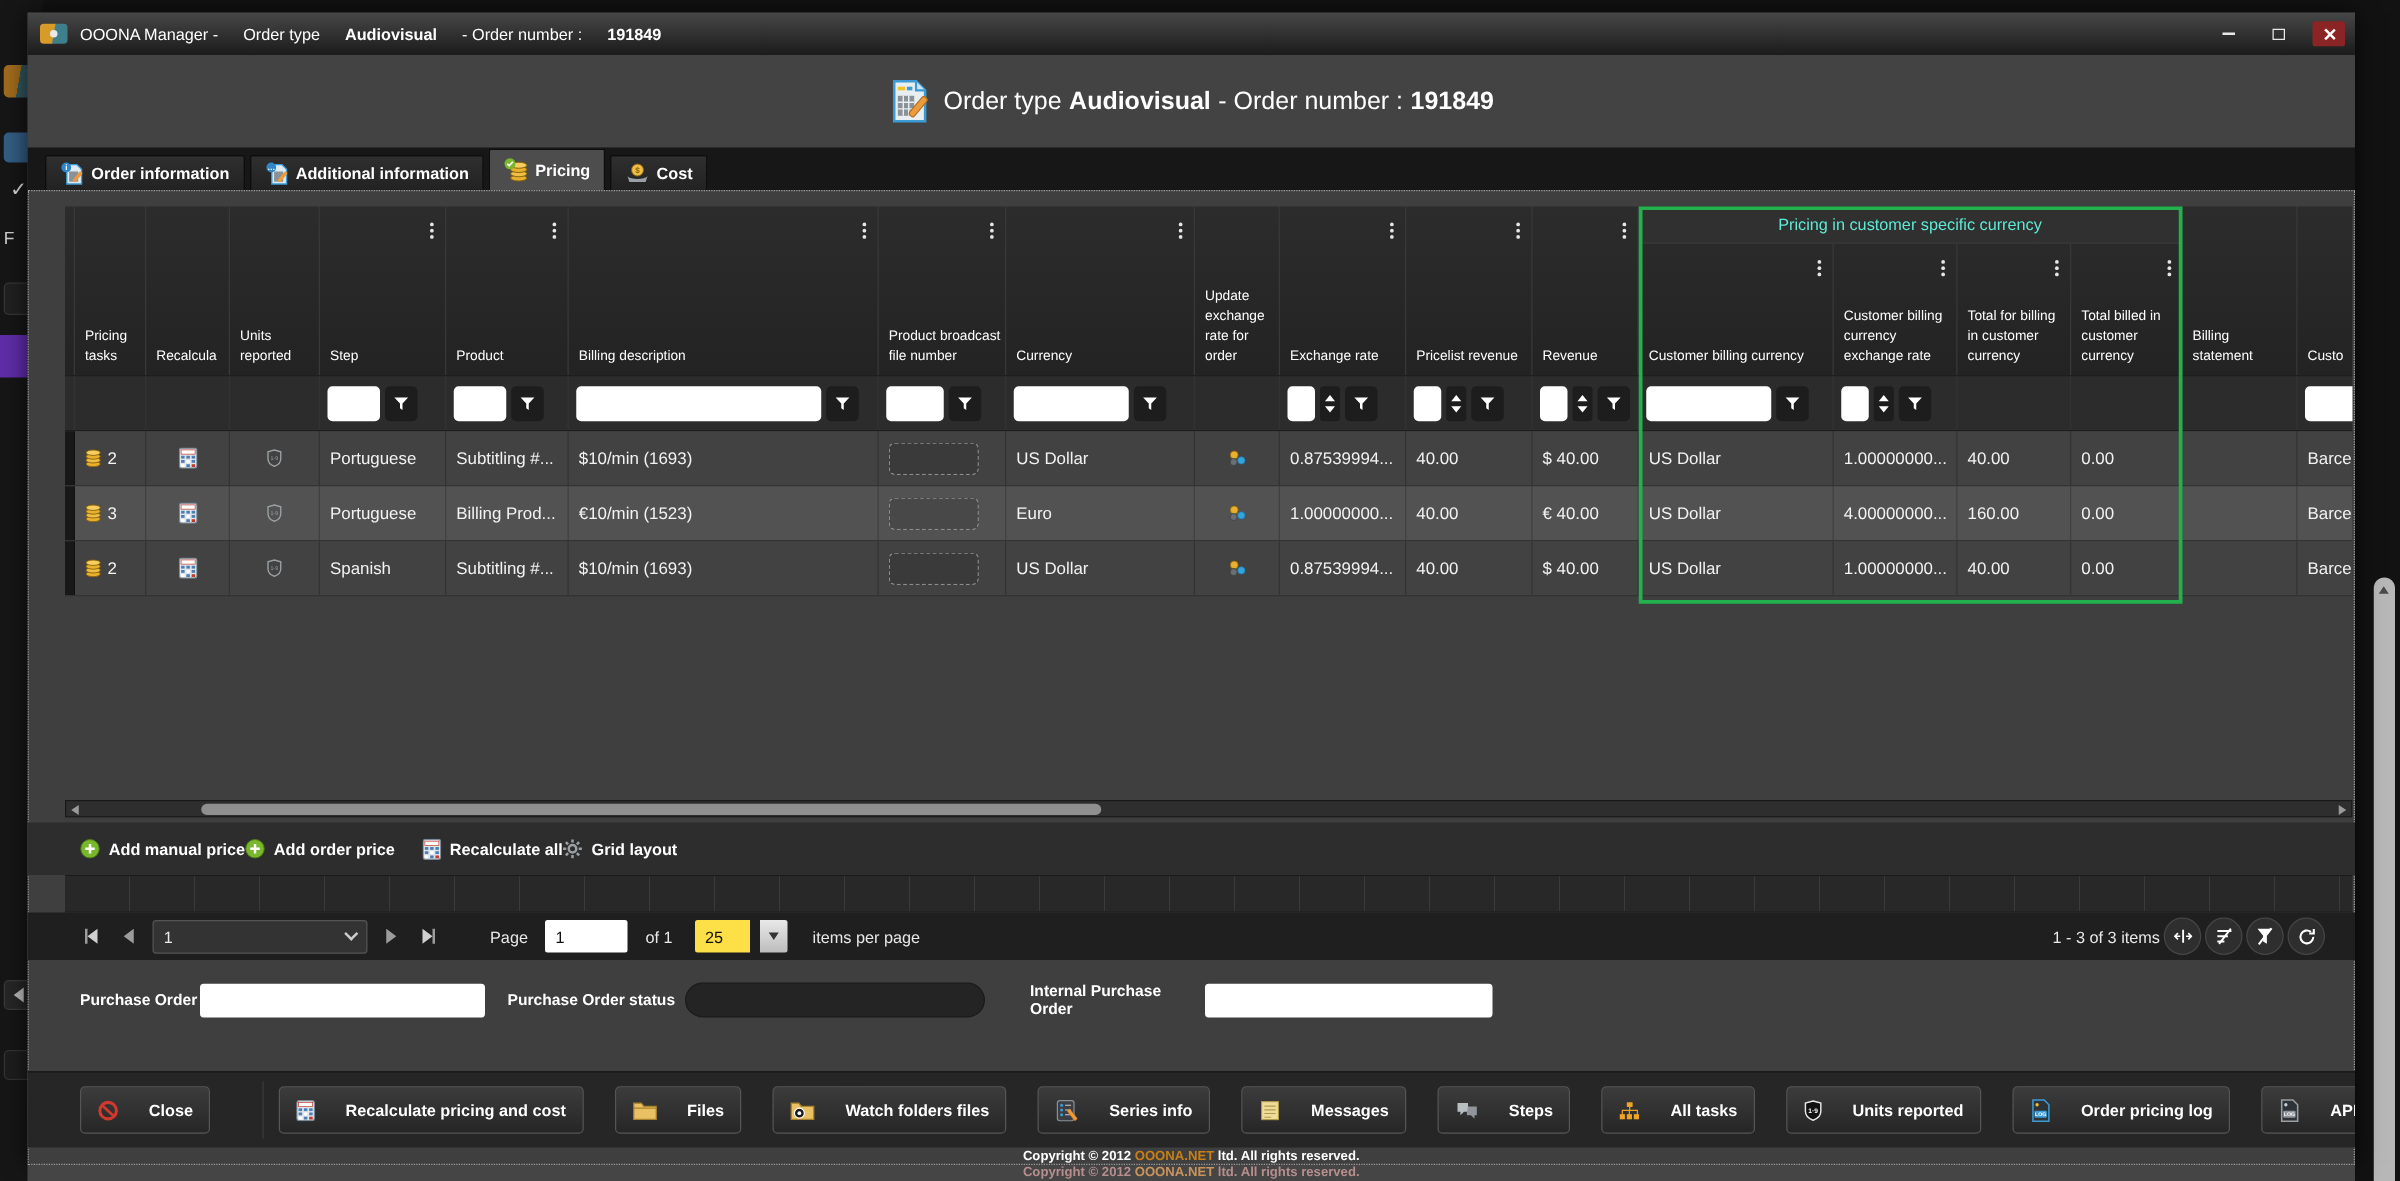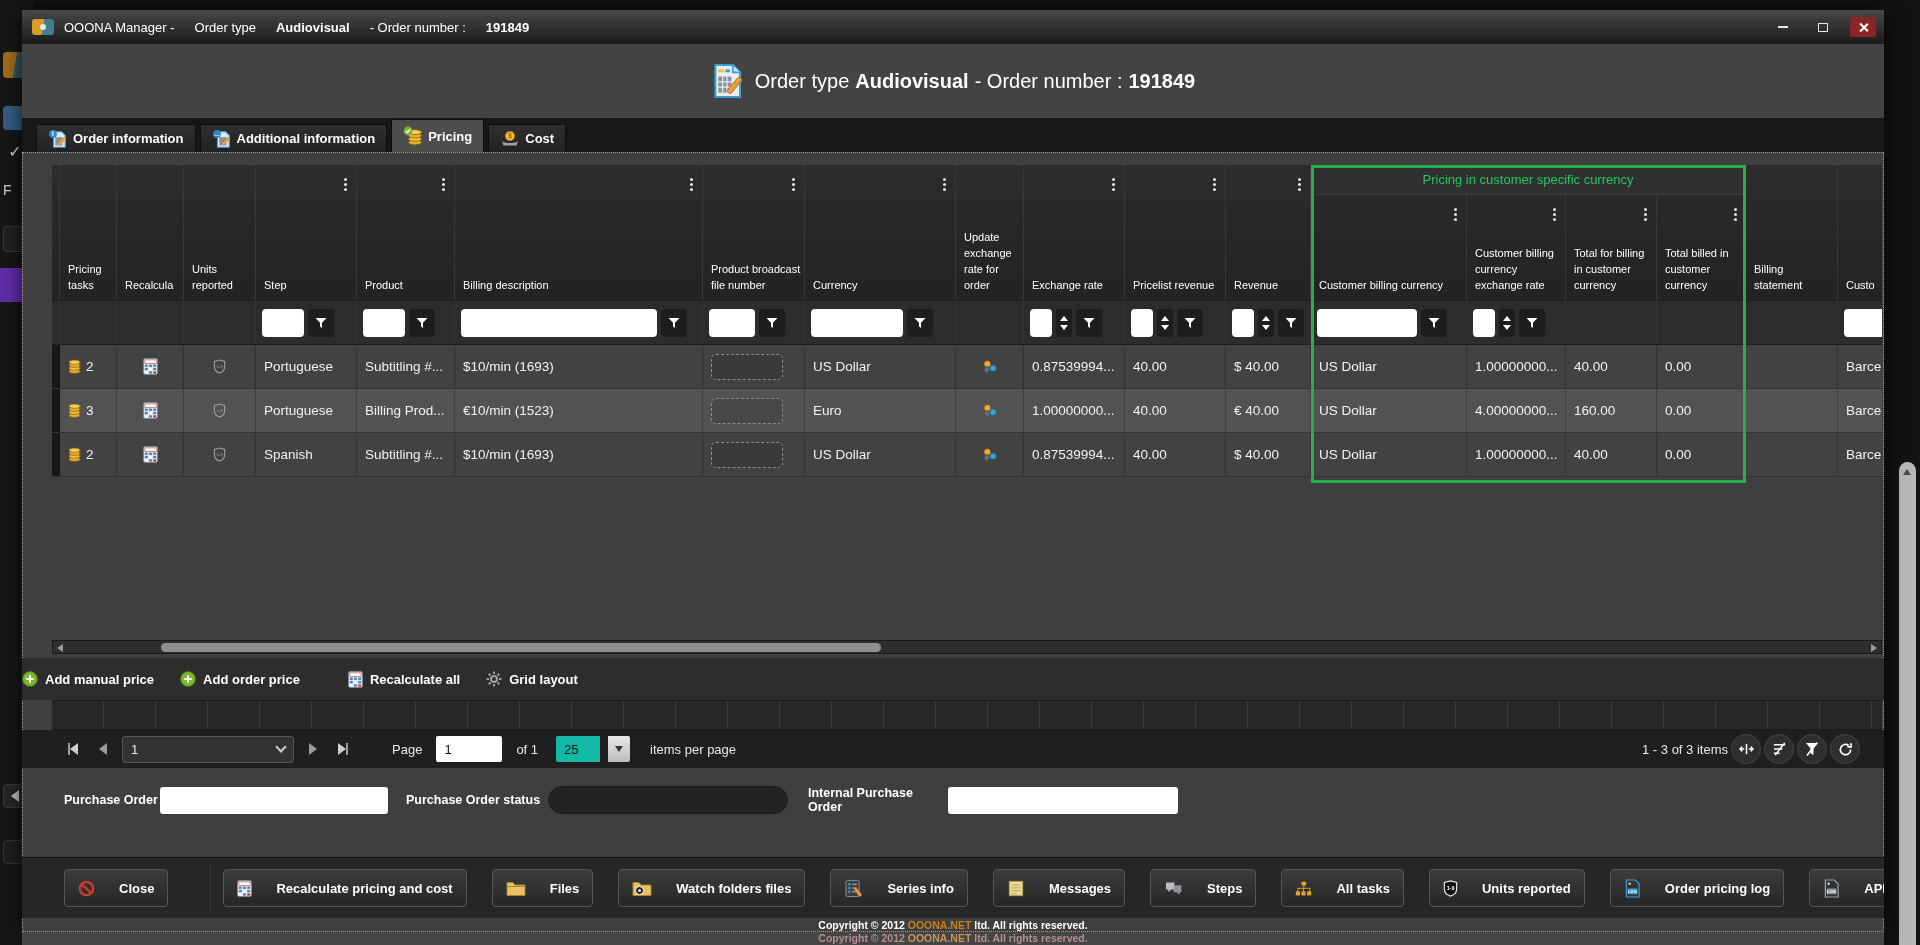--- a/index.html
+++ b/index.html
@@ -54,21 +54,21 @@
   .cw0{width:8px}.cw1{width:57px}.cw2{width:67px}.cw3{width:72px}.cw4{width:101px}.cw5{width:98px}
   .cw6{width:248px}.cw7{width:102px}.cw8{width:151px}.cw9{width:68px}.cw10{width:101px}.cw11{width:101px}
   .cw12{width:85px}.cw13{width:156px}.cw14{width:99px}.cw15{width:91px}.cw16{width:89px}.cw17{width:92px}
   .cw18{width:136px}.cwg{width:435px}
   .ghead { display:flex; height:135px; background:linear-gradient(#2c2c2c,#232323); }
   .hc { flex:0 0 auto; position:relative; border-right:1px solid #383838; }
   .hc .lbl { position:absolute; left:8px; right:3px; bottom:7px; color:#fff; font-size:11px; line-height:16px; overflow:hidden; }
   .kebab { position:absolute; top:13px; right:9px; width:3px; height:3px; border-radius:50%;
     background:#e6e6e6; box-shadow:0 5px 0 #e6e6e6, 0 10px 0 #e6e6e6; cursor:pointer; }
   .hgroup { flex:0 0 auto; display:flex; flex-direction:column; border-right:1px solid #383838; }
-  .gtitle { height:30px; line-height:30px; text-align:center; color:#22c55e; font-size:13px;
+  .gtitle { height:30px; line-height:30px; text-align:center; color:#5eead4; font-size:13px;
     background:#303030; border-bottom:1px solid #3a3a3a; }
   .gcols { display:flex; flex:1; }
   .gcols .hc:last-child { border-right:none; }
 
   .gfilter { display:flex; height:45px; background:#2c2c2c; border-top:1px solid #1e1e1e; border-bottom:1px solid #1e1e1e; }
   .fc { flex:0 0 auto; display:flex; align-items:center; gap:4px; padding-left:6px; border-right:1px solid #333; }
   .f-input { height:28px; background:#fff; border:none; border-radius:4px; padding:0 5px; font-size:12px; }
   .f-btn { width:26px; height:28px; background:#1d1d1d; border-radius:4px; display:flex;
     align-items:center; justify-content:center; cursor:pointer; flex:0 0 auto; }
   .f-spin { width:16px; height:28px; background:#1d1d1d; border-radius:3px; display:flex; flex-direction:column;
@@ -89,40 +89,40 @@
     border:3px solid #22b14c; pointer-events:none; z-index:5; }
 
   #hscroll { position:absolute; left:0; bottom:0; width:1830px; height:14px; background:#2e2e2e; border:1px solid #191919; }
   #hscroll .thumb { position:absolute; left:108px; top:2px; width:720px; height:9px; background:#8f8f8f; border-radius:5px; cursor:pointer; }
   .hs-arrow { position:absolute; top:3px; width:0; height:0; border-top:4px solid transparent; border-bottom:4px solid transparent; cursor:pointer; }
   .hs-left { left:4px; border-right:6px solid #9a9a9a; }
   .hs-right { right:4px; border-left:6px solid #9a9a9a; }
 
   
   #toolbar { position:absolute; left:0; top:648px; width:100%; height:42px; background:#2d2d2d;
-    display:flex; align-items:center; gap:26px; }
+    display:flex; align-items:center; padding-left:42px; }
   .tool-item { display:flex; align-items:center; gap:7px; color:#fff; font-size:13px; font-weight:600; cursor:pointer; }
 
   #footer-strip { position:absolute; left:30px; top:690px; width:1830px; height:30px;
     background:repeating-linear-gradient(90deg,#282828 0 51px,#3b3b3b 51px 52px);
     border-top:1px solid #1b1b1b; border-bottom:1px solid #1b1b1b; }
 
   #pager { position:absolute; left:0; top:720px; width:100%; height:38px; background:#1f1f1f;
     display:flex; align-items:center; padding:0 24px 0 40px; gap:8px; color:#e8e8e8; font-size:13px; }
   .pg-btn { width:22px; height:22px; display:flex; align-items:center; justify-content:center; cursor:pointer; }
   .tri-r { width:0; height:0; border-top:6px solid transparent; border-bottom:6px solid transparent; border-left:8px solid #9c9c9c; }
   .tri-l { width:0; height:0; border-top:6px solid transparent; border-bottom:6px solid transparent; border-right:8px solid #9c9c9c; }
   .bar-v { width:2.5px; height:12px; background:#9c9c9c; }
   #page-selector { width:172px; height:27px; background:#333; border:1px solid #555; border-radius:3px;
     display:flex; align-items:center; padding:0 8px; cursor:pointer; }
   .chev { width:8px; height:8px; border-right:2px solid #ccc; border-bottom:2px solid #ccc;
     transform:rotate(45deg); margin-left:auto; margin-top:-4px; }
   #page-input { width:66px; height:26px; border:none; border-radius:2px; background:#fff; color:#111;
     font-size:13px; padding:0 8px; margin:0 6px; }
-  #pagesize-box { width:44px; height:26px; background:#14b8a6; color:#111; border-radius:2px 0 0 2px;
+  #pagesize-box { width:44px; height:26px; background:#fde047; color:#111; border-radius:2px 0 0 2px;
     display:flex; align-items:center; padding-left:8px; font-size:13px; margin-left:10px; }
   #pagesize-arrow { width:22px; height:26px; background:linear-gradient(#e8e8e8,#bdbdbd); border-radius:0 2px 2px 0;
     display:flex; align-items:center; justify-content:center; cursor:pointer; }
   #pagesize-arrow .dn { width:0; height:0; border-left:4px solid transparent; border-right:4px solid transparent; border-top:6px solid #333; }
   #pager-right { margin-left:auto; display:flex; align-items:center; gap:3px; }
   .round-btn { width:30px; height:30px; border-radius:50%; background:#2e2e2e; border:1px solid #454545;
     display:flex; align-items:center; justify-content:center; cursor:pointer; }
 
   #purchase { position:absolute; left:0; top:770px; width:100%; height:40px; display:flex; align-items:center; padding-left:42px; }
   #purchase .plabel { color:#fff; font-size:12.5px; font-weight:600; }
@@ -738,21 +738,21 @@
           </svg>
       </span>
     </span>
   </div>
 
   <div id="purchase">
     <span class="plabel" style="width:96px">Purchase Order</span>
     <input class="po-input" style="width: 228px;" value="">
     <span class="plabel" style="margin-left:18px;width:142px">Purchase Order status</span>
     <span id="po-status"></span>
-    <span class="plabel" style="margin-left:20px;width:140px">Internal Purchase Order</span>
+    <span class="plabel" style="margin-left:36px;width:140px">Internal Purchase Order</span>
     <input class="po-input" style="width: 230px;" value="">
   </div>
 
   <div id="bottombar">
     <span class="bb-btn">
       <svg width="17" height="17" viewBox="0 0 18 18">
           <circle cx="9" cy="9" r="7" fill="none" stroke="#d03a2e" stroke-width="2.6"></circle>
           <path d="M4.3 4.9 13.7 13.5" stroke="#d03a2e" stroke-width="2.4"></path>
         </svg>
       <span>Close</span>

